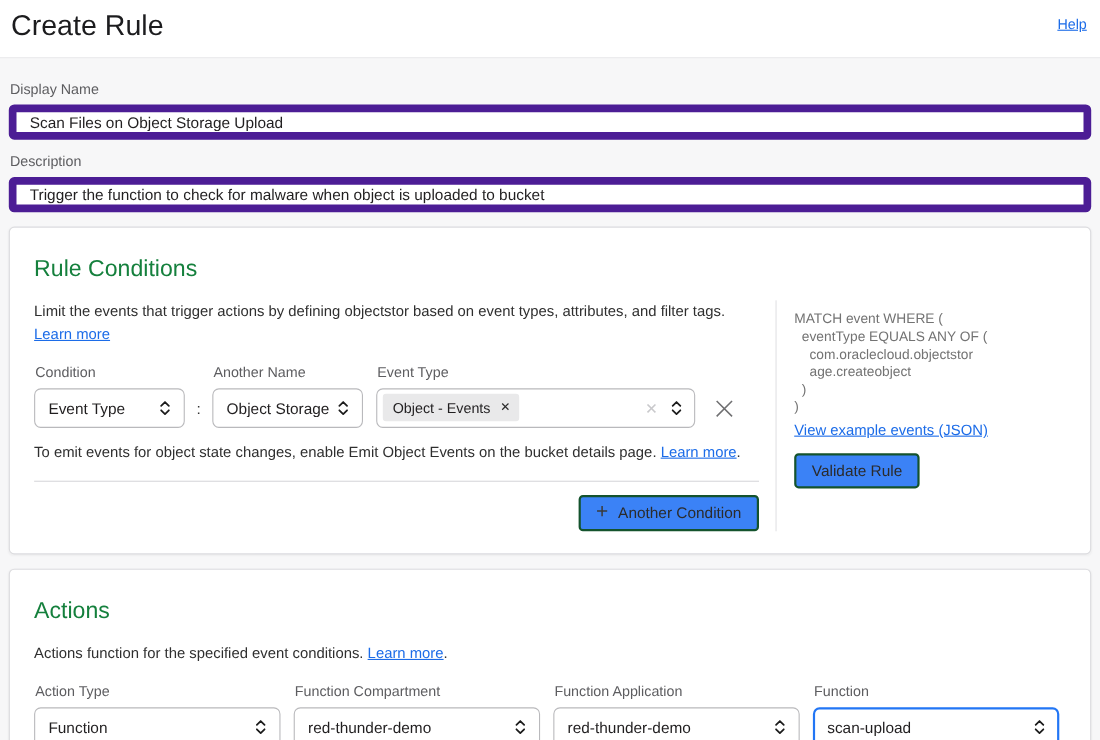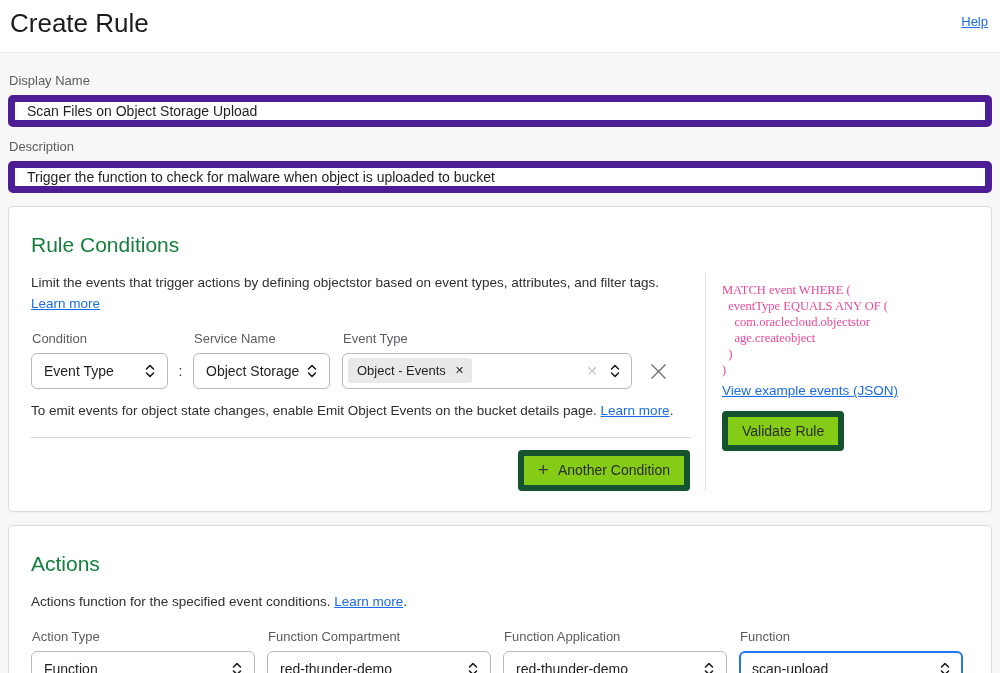--- a/index.html
+++ b/index.html
@@ -67,31 +67,31 @@
   }
   .chip-x { font-size: 11px; margin-left: 9px; color: #2b2b2b; cursor: pointer; }
   .clear-x { color: #c9c9cc; font-size: 14px; margin-left: auto; margin-right: 12px; cursor: pointer; }
 
   .remove-x { align-self: flex-end; margin: 0 0 8px 17px; cursor: pointer; line-height: 0; }
 
   .note { font-size: 13.5px; line-height: 1.55; color: #2f2f2f; margin: 12px 0 0 0; max-width: 645px; }
   .rc-divider { border: none; border-top: 1px solid #d8d8db; margin: 15px 0 0 0; width: 100%; }
   .btn-row { display: flex; justify-content: flex-end; margin-top: 12px; }
   .btn {
-    background: #84cc16; border: 6px solid #14532d; border-radius: 4px;
+    background: #3b82f6; border: 2px solid #14532d; border-radius: 4px;
     font-size: 14px; color: #2b2b2b; padding: 6px 14px; cursor: pointer;
     display: inline-flex; align-items: center;
     font-family: "Liberation Sans", sans-serif;
   }
   .plus { font-size: 19px; font-weight: 300; color: #3a3a3a; margin: -2px 9px 0 0; line-height: 1; }
 
   .rl-title { font-size: 14px; font-weight: 700; color: #2b2b2b; margin: 0; }
   .rl-code {
-    font-family: Liberation Serif, serif;
-    font-size: 12.5px; line-height: 16px; color: #ec4899;
+    font-family: Liberation Sans, sans-serif;
+    font-size: 12.5px; line-height: 16px; color: #737373;
     white-space: pre; margin: 9px 0 0 0;
   }
   .rl-link { display: inline-block; font-size: 13.5px; margin-top: 5px; }
   .rl-validate { margin-top: 12px; }
 
   
   .actions-card { padding-bottom: 70px; }
   .act-row { display: flex; gap: 12px; margin-top: 16px; }
   .focused { border: 2px solid #2276f5; padding: 0 11px; }
 </style>
@@ -132,21 +132,21 @@
               <svg class="chev" width="10" height="16" viewBox="0 0 10 16" fill="none" stroke="#1c1c1c" stroke-width="1.6" stroke-linecap="round" stroke-linejoin="round">
                   <path d="M1.5 6 L5 2.5 L8.5 6"></path>
                   <path d="M1.5 10 L5 13.5 L8.5 10"></path>
                 </svg>
             </div>
           </div>
 
           <div class="colon">:</div>
 
           <div class="sel-group">
-            <label class="field-label">Service Name</label>
+            <label class="field-label">Another Name</label>
             <div class="select w137">
               <span class="sel-value">Object Storage</span>
               <svg class="chev" width="10" height="16" viewBox="0 0 10 16" fill="none" stroke="#1c1c1c" stroke-width="1.6" stroke-linecap="round" stroke-linejoin="round">
                   <path d="M1.5 6 L5 2.5 L8.5 6"></path>
                   <path d="M1.5 10 L5 13.5 L8.5 10"></path>
                 </svg>
             </div>
           </div>
 
           <div class="sel-group gap12">

